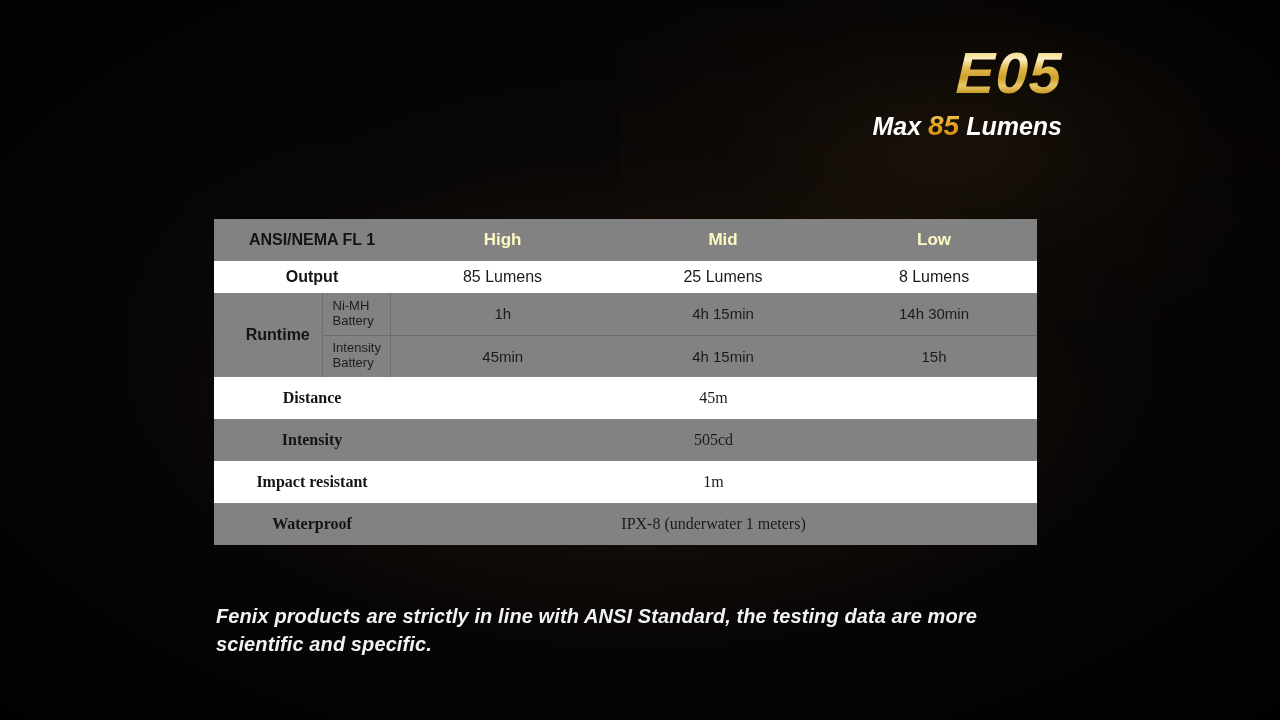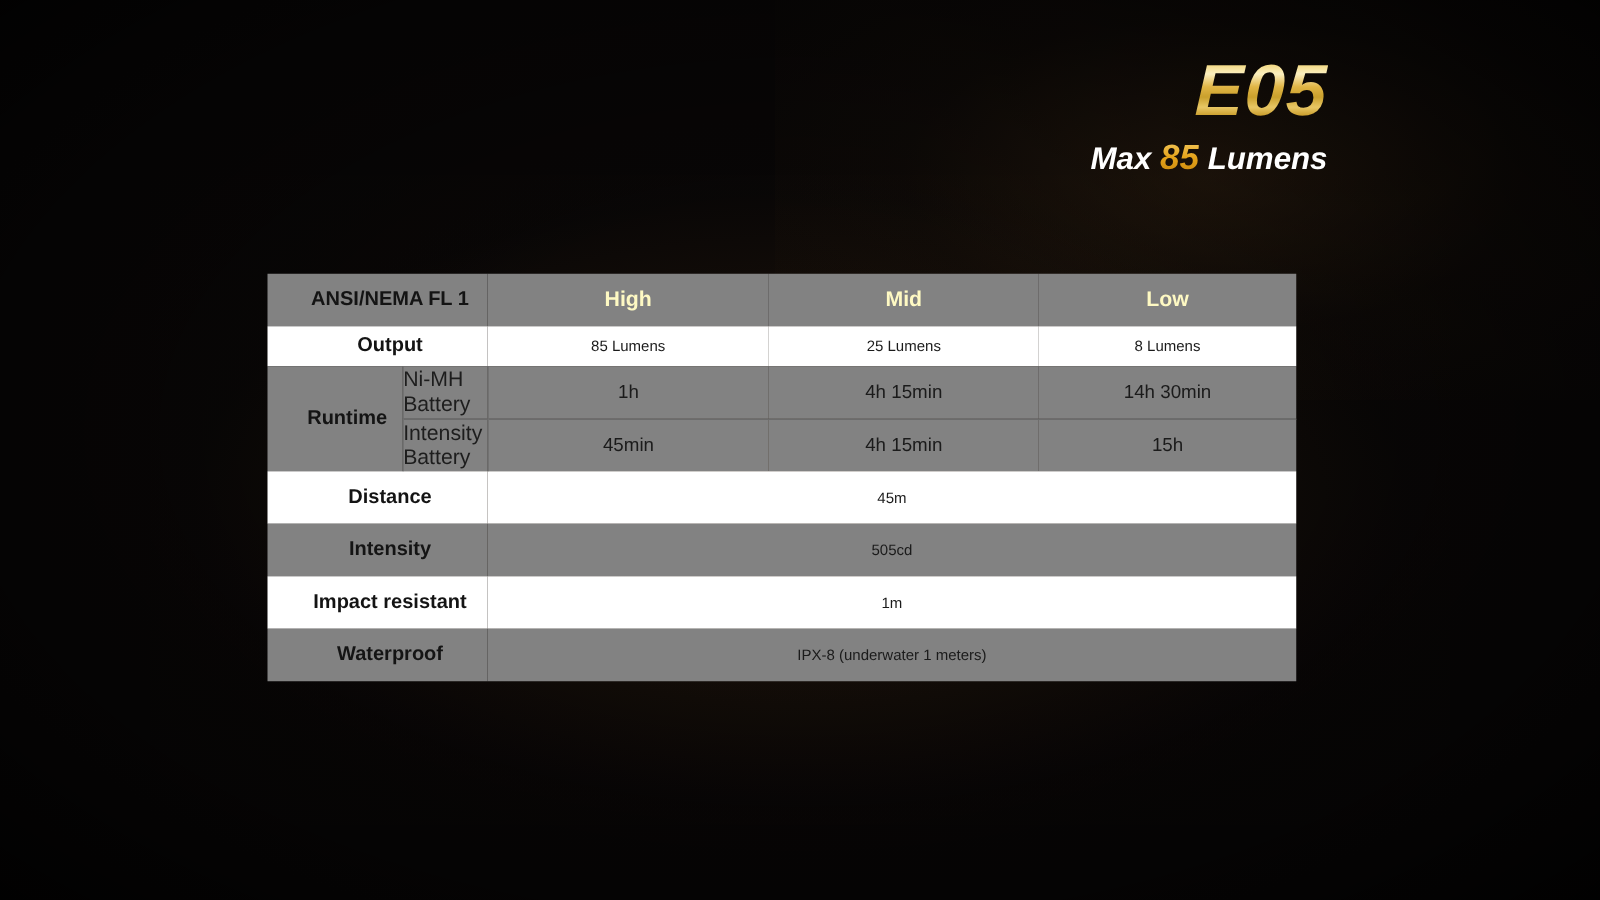--- a/index.html
+++ b/index.html
@@ -98,21 +98,21 @@
   
   .spec-table {
     position:absolute;
     left:214px; top:219px;
     width:823px;
     border-collapse:collapse;
     table-layout:fixed;
   }
   .spec-table td, .spec-table th {
     padding:0;
-    font-size:12px;
+    font-size:16px;
     color:#1b1b1b;
     font-weight:normal;
     text-align:center;
     vertical-align:middle;
   }
   .row-gray  { background:#828282; }
   .row-white { background:#ffffff; }
 
   .hdr td {
     height:42px;
@@ -125,26 +125,27 @@
   td.lbl {
     text-align:center;
     padding-left:20px;
     font-weight:bold;
     font-size:16px;
     color:#141414;
   }
 
   tr.r-output td { height:32px; }
   tr.r-runtime td { height:42px; }
-  tr.r-plain td { height:42px; }
+  tr.r-plain td { height:42px;font-family:Liberation Serif, serif; }
 
   td.sublbl {
-    font-size:17px;
+    font-size:13px;
     line-height:1.15;
     text-align:left;
+    padding-left:10px;
     color:#1d1d1d;
     border-left:1px solid #6e6e6e;
     border-right:1px solid #6e6e6e;
   }
   tr.r-alk td.sublbl, tr.r-alk td.rt-val {
     border-top:1px solid #6b6b6b;
   }
   td.rt-val { font-size:15px;text-align:center; }
 
   .merged { font-size:15px; }
@@ -241,14 +242,15 @@
       </tr>
 
       <tr class="r-plain row-gray">
         <td class="lbl" colspan="2">Waterproof</td>
         <td class="merged" colspan="3">IPX-8 (underwater 1 meters)</td>
       </tr>
 
     </tbody>
   </table>
 
+  <div class="footer-note">Fenix products are strictly in line with ANSI Standard, the testing data are more scientific and specific.</div>
 
 </div>
 
 </body></html>

